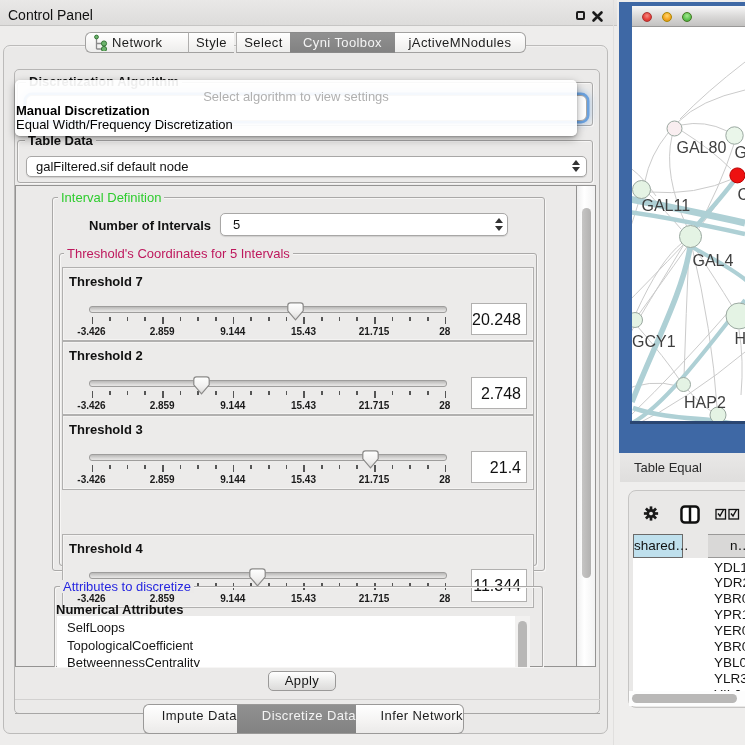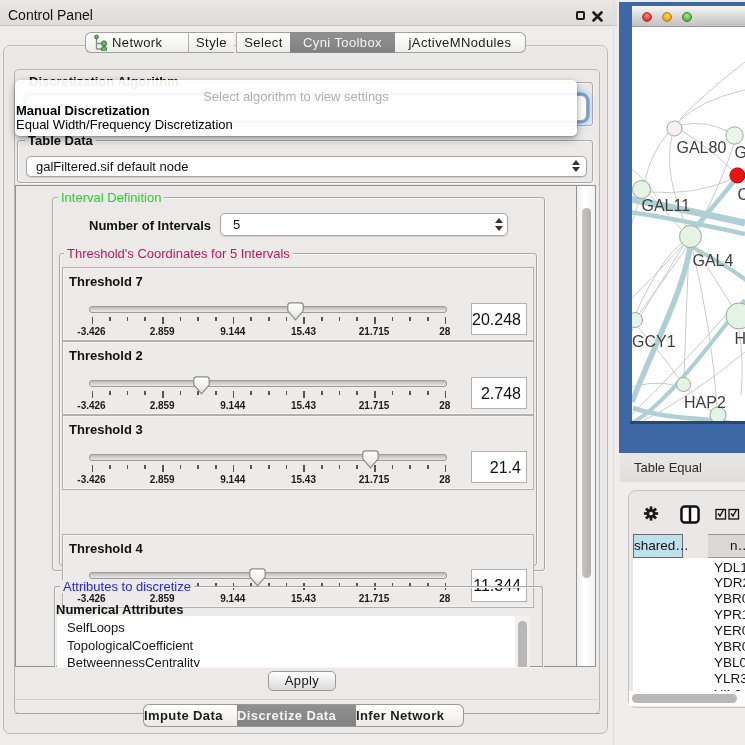--- a/index.html
+++ b/index.html
@@ -4,24 +4,24 @@
 <style>
 html,body{margin:0;padding:0;}
 body{width:745px;height:745px;position:relative;overflow:hidden;background:#eeedec;
   font-family:"Liberation Sans",sans-serif;-webkit-font-smoothing:antialiased;}
 .abs{position:absolute;box-sizing:border-box;}
 .seg{position:absolute;box-sizing:border-box;top:32px;height:21px;
   background:linear-gradient(#ffffff,#f6f5f4 55%,#ededec);border-top:1px solid #a2a1a0;
   border-bottom:1px solid #a2a1a0;color:#1c1c1c;font-size:13px;letter-spacing:0.4px;
   text-align:center;line-height:20px;}
 .segdark{background:linear-gradient(#909090,#828282);color:#f4f4f4;border-color:#8a8a8a;}
-.btab{position:absolute;box-sizing:border-box;top:704px;height:23px;
+.btab{position:absolute;box-sizing:border-box;top:704px;height:30px;
   background:linear-gradient(#ffffff,#f5f4f3 55%,#ebeae9);border-top:1px solid #9a9998;
   border-bottom:1px solid #9a9998;color:#1c1c1c;font-size:13px;letter-spacing:0.4px;
-  text-align:left;line-height:21px;font-weight:bold;}
+  text-align:right;line-height:21px;}
 .grp{position:absolute;box-sizing:border-box;border:1px solid #aaa9a8;border-radius:3px;box-shadow:inset 1px 1px 0 #f7f6f5, 1px 1px 0 #f7f6f5;}
 .gtitle{position:absolute;font-size:13px;background:#ebeae9;padding:0 3px;line-height:13px;}
 .combo{position:absolute;box-sizing:border-box;background:#fff;border:1px solid #a8a7a6;
   border-radius:5px;font-size:13px;color:#111;
   box-shadow:inset 0 1px 0 #fff, 0 1px 1px rgba(0,0,0,0.12);}
 .arr{position:absolute;width:0;height:0;border-left:4px solid transparent;border-right:4px solid transparent;}
 .arrup{border-bottom:5px solid #333;}
 .arrdn{border-top:5px solid #333;}
 .tbox{position:absolute;box-sizing:border-box;left:62px;width:472px;
   border:1px solid #b1b0af;box-shadow:inset 0 0 0 1px #f4f3f2;background:#ecebea;}

